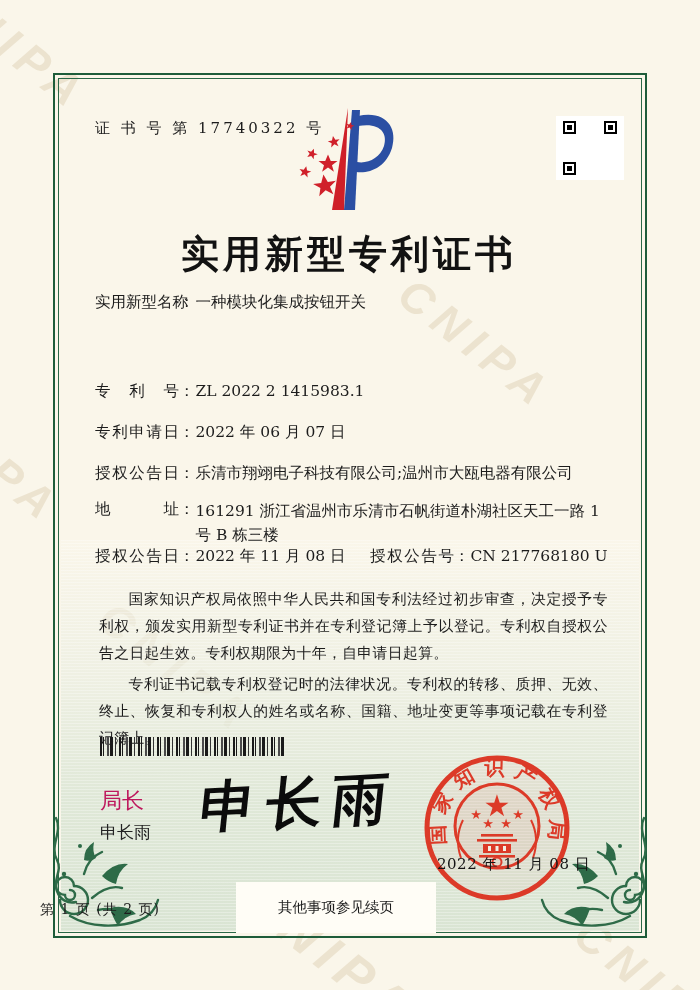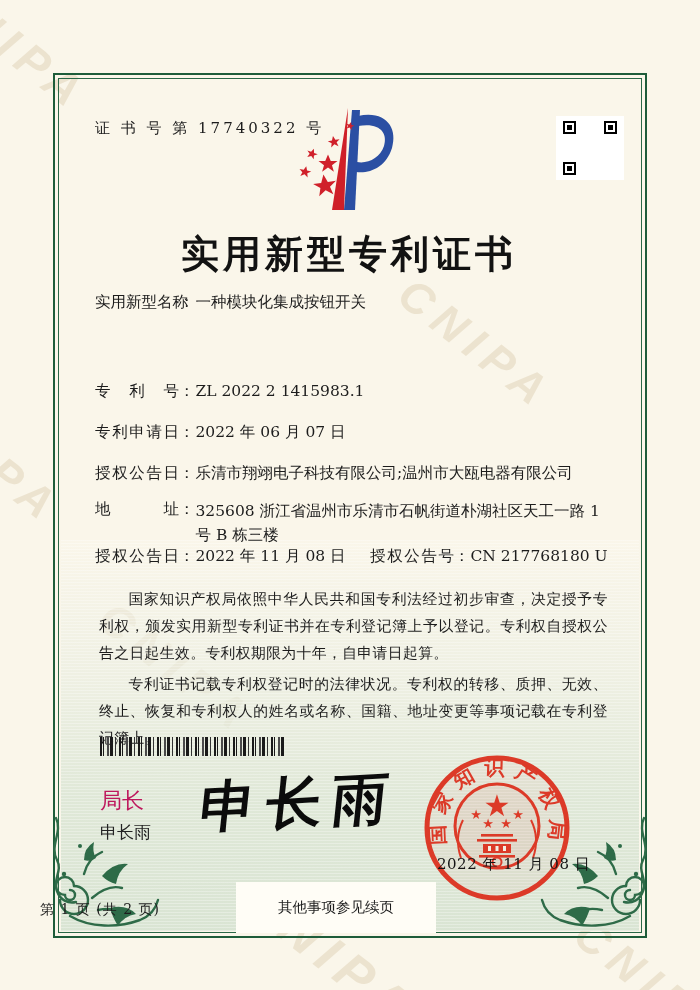--- a/index.html
+++ b/index.html
@@ -178,21 +178,21 @@
   <div class="field f2">
     <span class="lbl">专利号</span><span>：</span><span class="val">ZL 2022 2 1415983.1</span>
   </div>
   <div class="field f3">
     <span class="lbl">专利申请日</span><span>：</span><span class="val">2022 年 06 月 07 日</span>
   </div>
   <div class="field f4">
     <span class="lbl">授权公告日</span><span>：</span><span class="val">乐清市翔翊电子科技有限公司;温州市大瓯电器有限公司</span>
   </div>
   <div class="field f5">
-    <span class="lbl">地址</span><span>：</span><span class="val">325608 浙江省温州市乐清市石帆街道朴湖社区天工一路 1号 B 栋三楼</span>
+    <span class="lbl">地址</span><span>：</span><span class="val">161291 浙江省温州市乐清市石帆街道朴湖社区天工一路 1号 B 栋三楼</span>
   </div>
   <div class="field f6">
     <span class="lbl">授权公告日</span><span>：</span><span class="val">2022 年 11 月 08 日</span>
   </div>
   <div class="field f7">
     <span class="lbl">授权公告号</span><span>：</span><span class="val">CN 217768180 U</span>
   </div>
 
   <div class="paras">
     <p>国家知识产权局依照中华人民共和国专利法经过初步审查，决定授予专利权，颁发实用新型专利证书并在专利登记簿上予以登记。专利权自授权公告之日起生效。专利权期限为十年，自申请日起算。</p>

